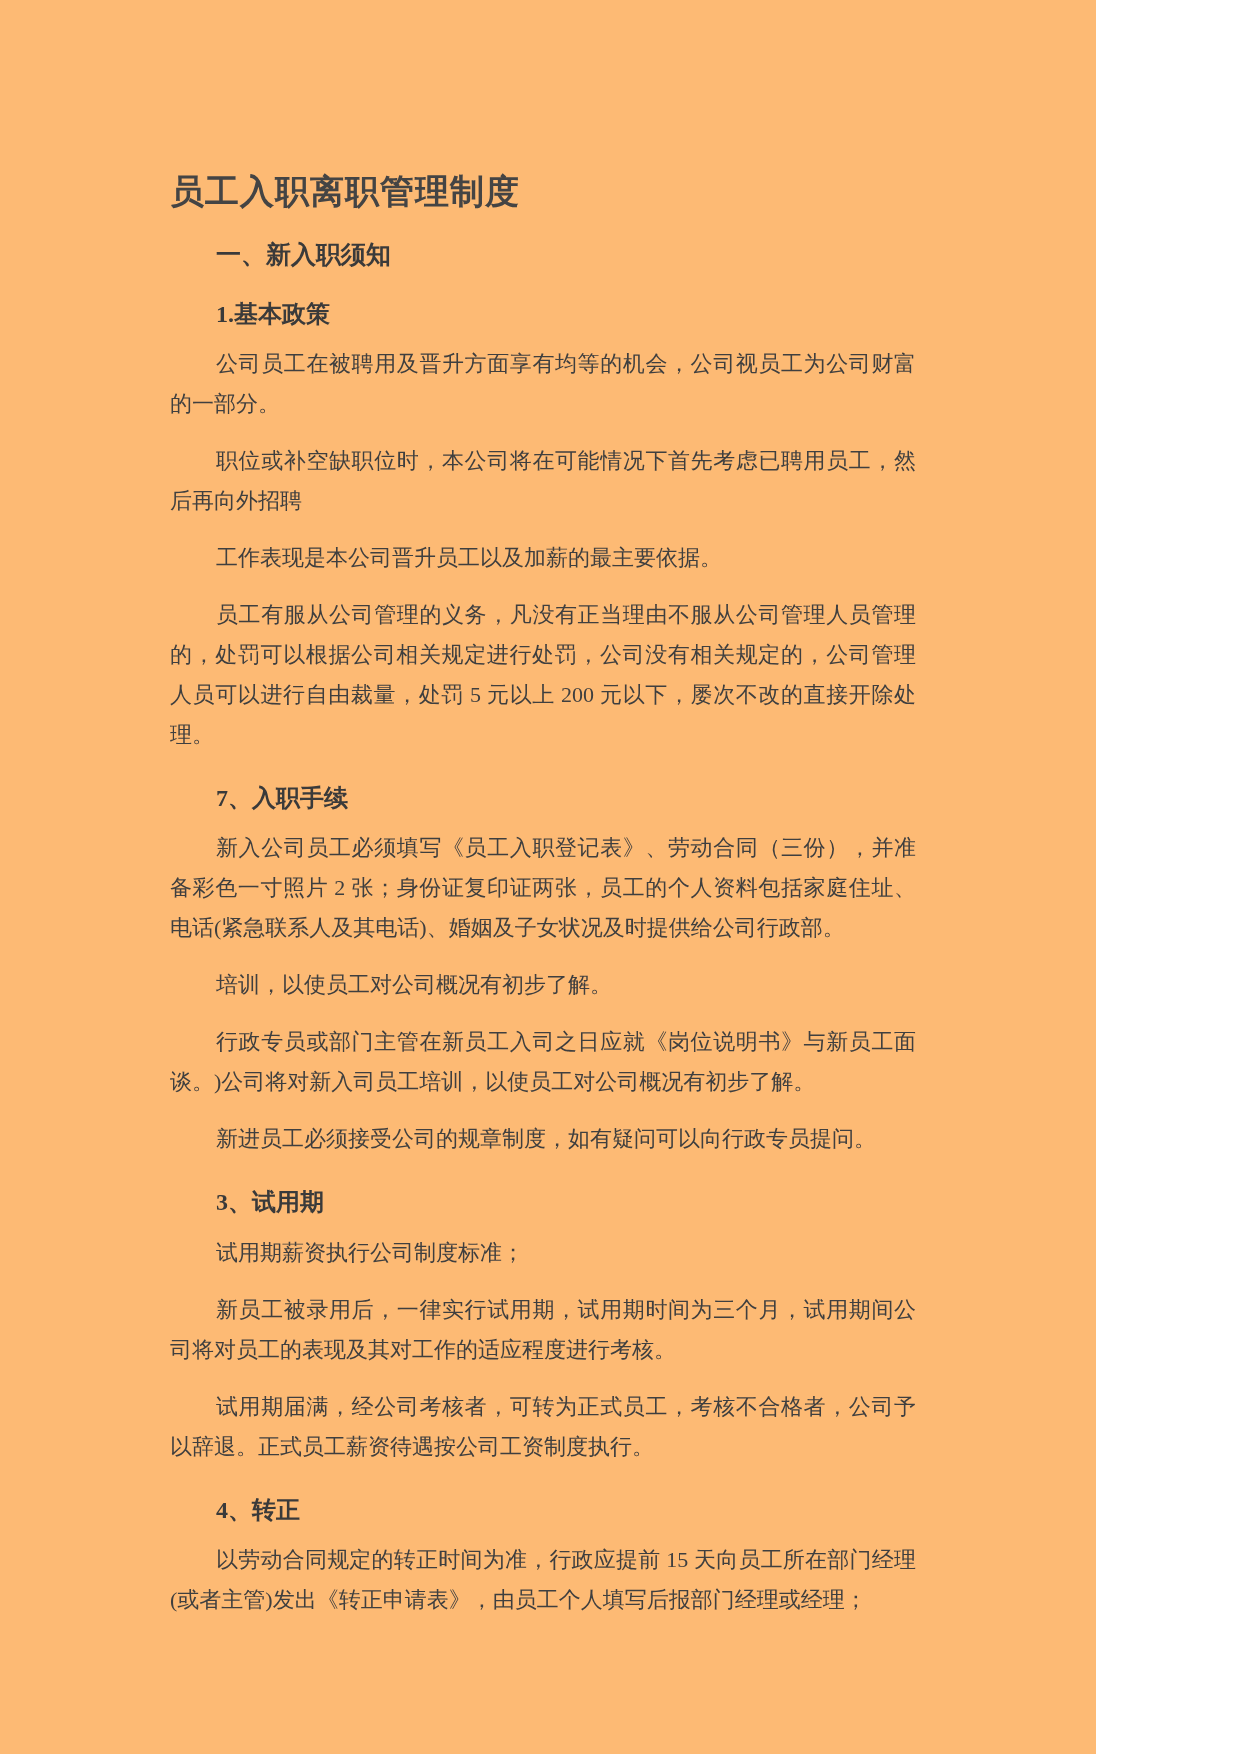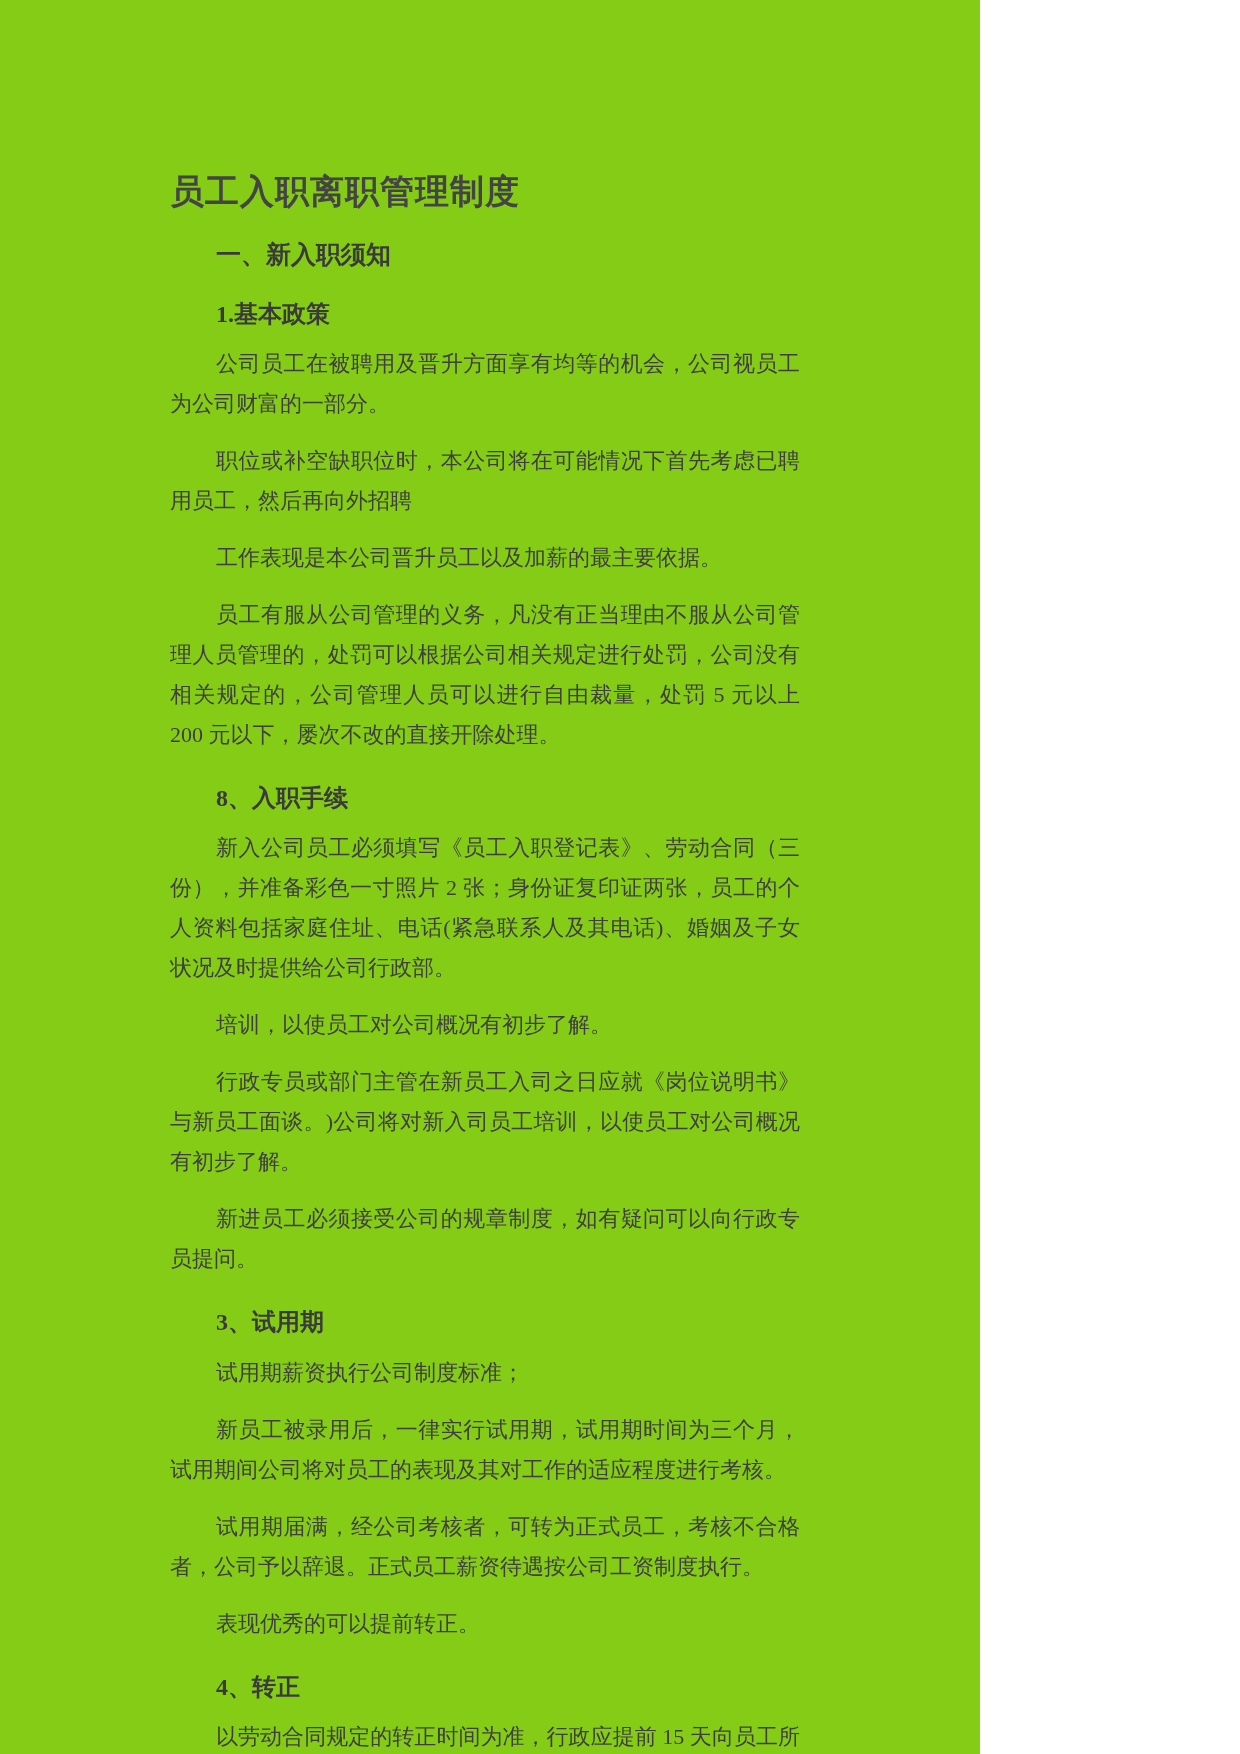--- a/index.html
+++ b/index.html
@@ -9,24 +9,24 @@
   }
   body {
     width: 1240px;
     height: 1754px;
     box-sizing: border-box;
     font-family: "Liberation Serif", "DejaVu Serif", serif;
     color: #3d3d3d;
   }
   .page {
     box-sizing: border-box;
-    width: 980px;
+    width: 1096px;
     height: 1754px;
     padding: 170px 180px 60px 170px;
-    background: #84cc16;
+    background: #fdba74;
     overflow: hidden;
   }
   .doc-title {
     font-family: "Liberation Sans", "DejaVu Sans", sans-serif;
     font-size: 34px;
     font-weight: 700;
     color: #444444;
     letter-spacing: 1px;
     margin: 0 0 26px 0;
     line-height: 1.25;
@@ -62,25 +62,24 @@
 <body>
 
 <main class="page">
   <h1 class="doc-title">员工入职离职管理制度</h1>
   <h2 class="h2">一、新入职须知</h2>
   <h3 class="h3">1.基本政策</h3>
   <p class="para">公司员工在被聘用及晋升方面享有均等的机会，公司视员工为公司财富的一部分。</p>
   <p class="para">职位或补空缺职位时，本公司将在可能情况下首先考虑已聘用员工，然后再向外招聘</p>
   <p class="para">工作表现是本公司晋升员工以及加薪的最主要依据。</p>
   <p class="para">员工有服从公司管理的义务，凡没有正当理由不服从公司管理人员管理的，处罚可以根据公司相关规定进行处罚，公司没有相关规定的，公司管理人员可以进行自由裁量，处罚 5 元以上 200 元以下，屡次不改的直接开除处理。</p>
-  <h3 class="h3">8、入职手续</h3>
+  <h3 class="h3">7、入职手续</h3>
   <p class="para">新入公司员工必须填写《员工入职登记表》、劳动合同（三份），并准备彩色一寸照片 2 张；身份证复印证两张，员工的个人资料包括家庭住址、电话(紧急联系人及其电话)、婚姻及子女状况及时提供给公司行政部。</p>
   <p class="para">培训，以使员工对公司概况有初步了解。</p>
   <p class="para">行政专员或部门主管在新员工入司之日应就《岗位说明书》与新员工面谈。)公司将对新入司员工培训，以使员工对公司概况有初步了解。</p>
   <p class="para">新进员工必须接受公司的规章制度，如有疑问可以向行政专员提问。</p>
   <h3 class="h3">3、试用期</h3>
   <p class="para">试用期薪资执行公司制度标准；</p>
   <p class="para">新员工被录用后，一律实行试用期，试用期时间为三个月，试用期间公司将对员工的表现及其对工作的适应程度进行考核。</p>
   <p class="para">试用期届满，经公司考核者，可转为正式员工，考核不合格者，公司予以辞退。正式员工薪资待遇按公司工资制度执行。</p>
-  <p class="para">表现优秀的可以提前转正。</p>
   <h3 class="h3">4、转正</h3>
   <p class="para">以劳动合同规定的转正时间为准，行政应提前 15 天向员工所在部门经理(或者主管)发出《转正申请表》，由员工个人填写后报部门经理或经理；</p>
 </main>
 
 </body></html>

